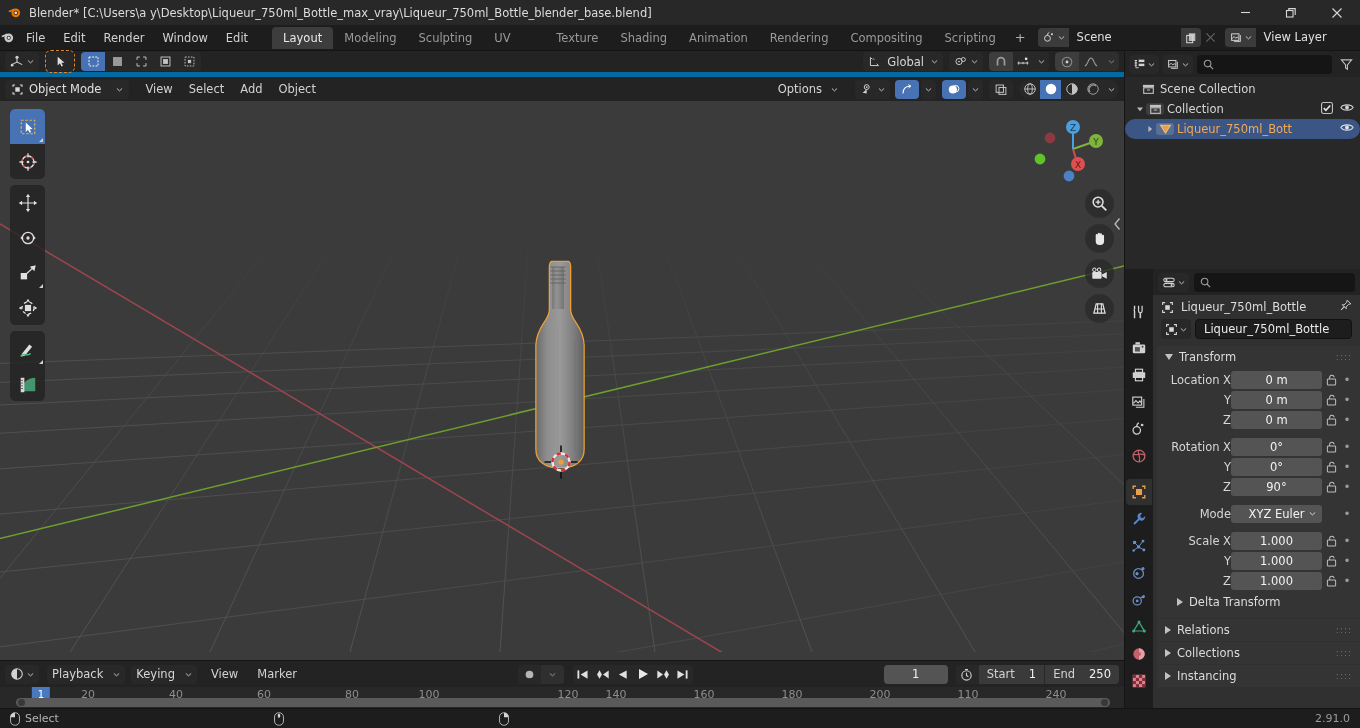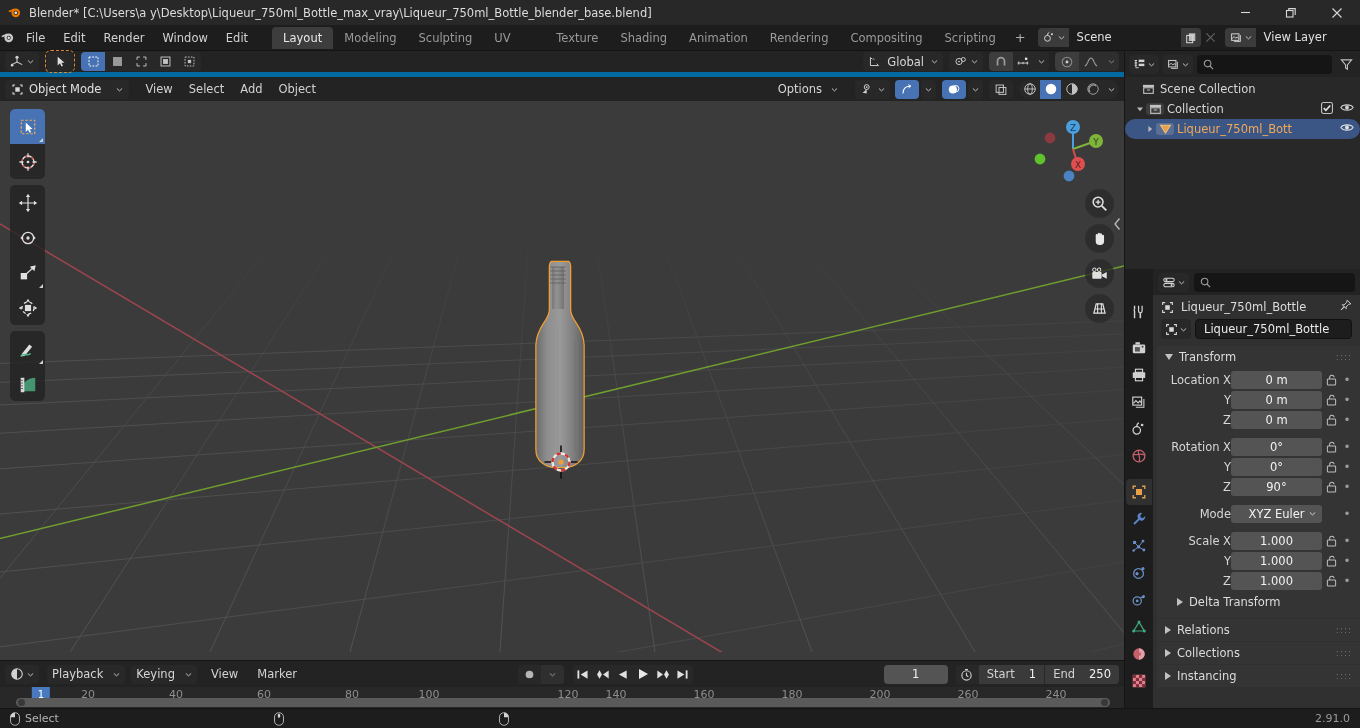--- a/index.html
+++ b/index.html
@@ -824,21 +824,21 @@
             <div class="tl-tick" style="left:88px;">20</div>
             <div class="tl-tick" style="left:176px;">40</div>
             <div class="tl-tick" style="left:264px;">60</div>
             <div class="tl-tick" style="left:352px;">80</div>
             <div class="tl-tick" style="left:429px;">100</div>
             <div class="tl-tick" style="left:528px;margin-left:40px;">120</div>
             <div class="tl-tick" style="left:616px;">140</div>
             <div class="tl-tick" style="left:704px;">160</div>
             <div class="tl-tick" style="left:792px;">180</div>
             <div class="tl-tick" style="left:880px;">200</div>
-            <div class="tl-tick" style="left:968px;">260</div>
+            <div class="tl-tick" style="left:968px;">110</div>
             <div class="tl-tick" style="left:1056px;">240</div>
           </div>
           <div class="tl-playhead" style="left:41px;">1</div>
           <div class="tl-scroll">
             <div class="tl-scrollbar"></div>
           </div>
         </div>
       </div>
     </div>
 

